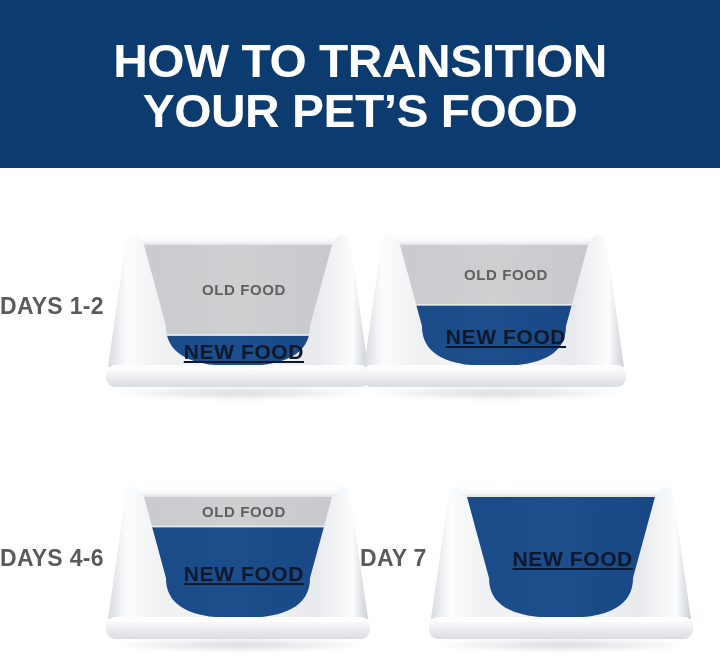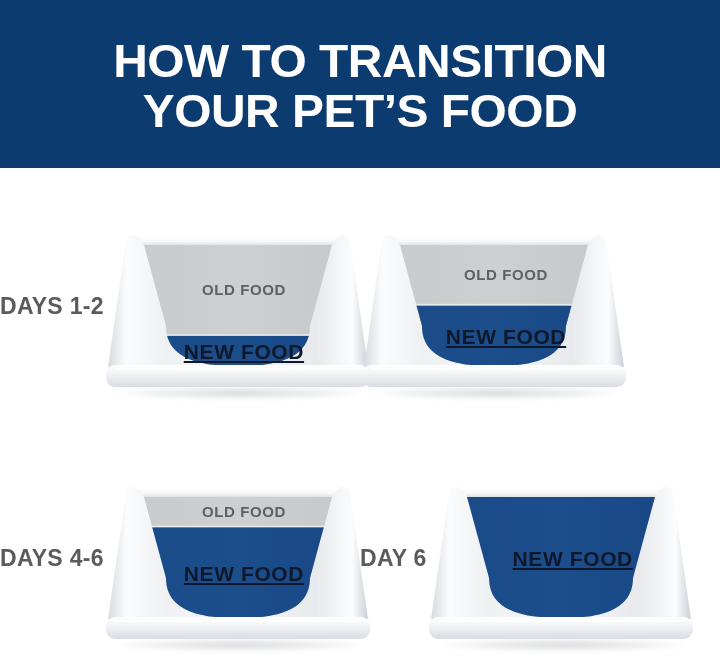--- a/index.html
+++ b/index.html
@@ -295,21 +295,21 @@
           <path d="M34,7 L234,7" stroke="#ffffff" stroke-width="2.5" fill="none" stroke-linecap="round"></path>
           <rect x="2" y="136" width="264" height="22" rx="9" ry="9" fill="url(#b2base)"></rect>
           <path d="M12,140 L256,140" stroke="#ffffff" stroke-width="2" fill="none" stroke-linecap="round" opacity="0.9"></path>
         </svg>
       <div class="bowl-label label-old" style="top: 22.125px;">OLD FOOD</div>
       <div class="bowl-label label-new" style="top: 81.625px;">NEW FOOD</div>
     </div>
   </div>
 
   <div class="bowl-panel">
-    <div class="panel-title">DAY 6</div>
+    <div class="panel-title">DAY 7</div>
     <div class="bowl-wrap">
       <div class="bowl-shadow"></div>
       <svg class="bowl-svg" viewBox="0 0 268 165">
           <defs>
             <linearGradient id="b3shell" x1="0" y1="0" x2="1" y2="0">
               <stop offset="0%" stop-color="#d7dadf"></stop>
               <stop offset="7%" stop-color="#fbfcfd"></stop>
               <stop offset="22%" stop-color="#eef0f2"></stop>
               <stop offset="50%" stop-color="#f7f8f9"></stop>
               <stop offset="80%" stop-color="#e7e9ec"></stop>

